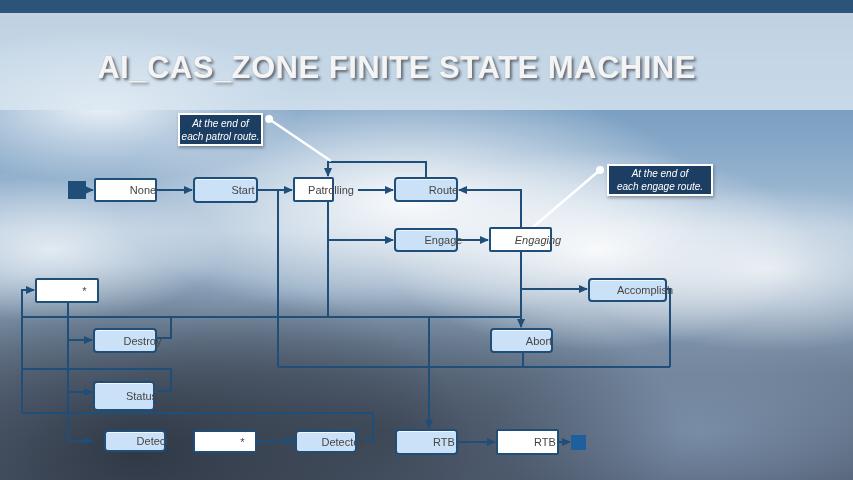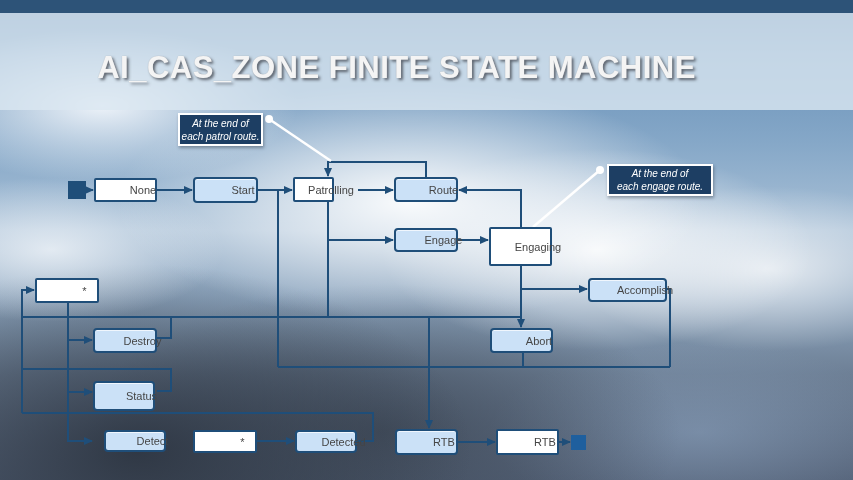--- a/index.html
+++ b/index.html
@@ -107,21 +107,21 @@
     </div>
   <div class="node state" style="left:293px;top:177px;width:41px;height:25px;">
       <span>Patrolling</span>
     </div>
   <div class="node event" style="left:394px;top:177px;width:64px;height:25px;">
       <span>Route</span>
     </div>
   <div class="node event" style="left:394px;top:228px;width:64px;height:24px;">
       <span>Engage</span>
     </div>
-  <div class="node state" style="left:489px;top:227px;width:63px;height:39px;">
+  <div class="node state" style="left:489px;top:227px;width:63px;height:25px;font-style:italic;">
       <span>Engaging</span>
     </div>
   <div class="node event" style="left:588px;top:278px;width:79px;height:24px;">
       <span>Accomplish</span>
     </div>
   <div class="node event" style="left:490px;top:328px;width:63px;height:25px;">
       <span>Abort</span>
     </div>
   <div class="node state" style="left:35px;top:278px;width:64px;height:25px;">
       <span>*</span>

